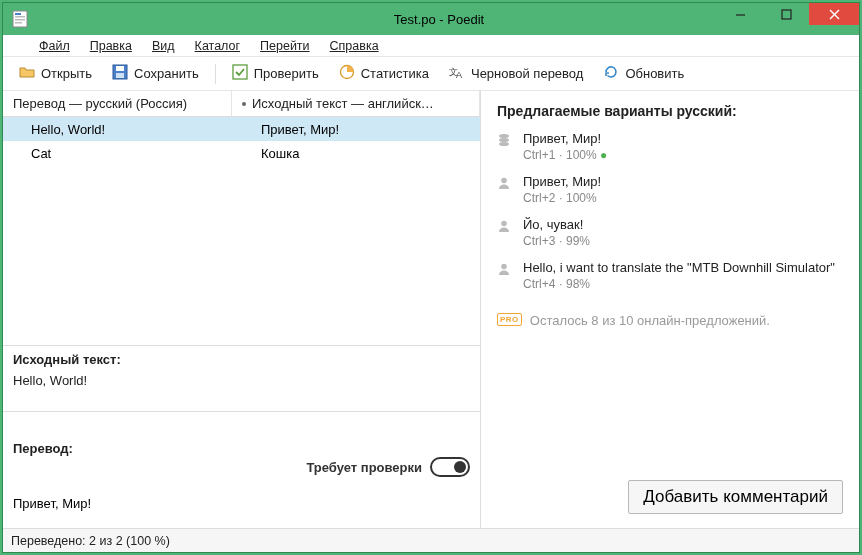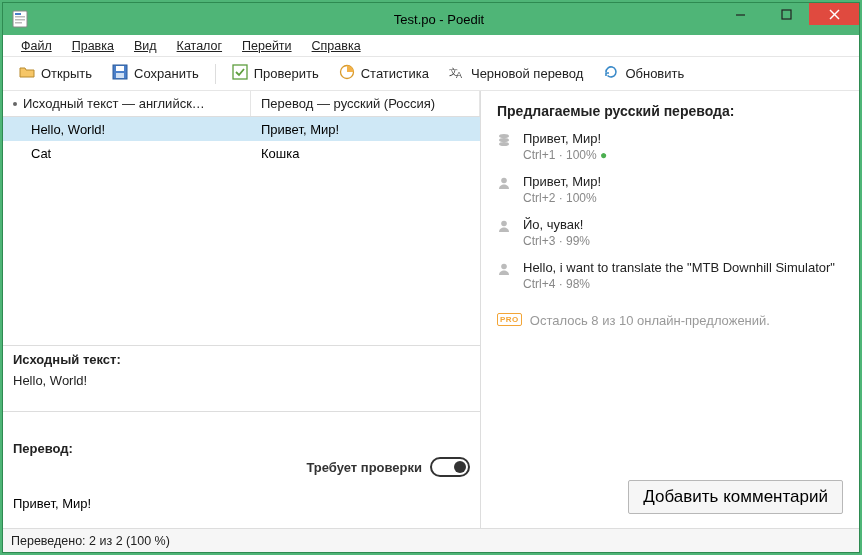--- a/index.html
+++ b/index.html
@@ -5,21 +5,21 @@
 * { box-sizing: border-box; margin: 0; padding: 0; font-family: "Segoe UI", Tahoma, sans-serif; }
 body { background: #4fb577; padding: 2px; }
 .window { width: 858px; height: 551px; background: #fff; display: flex; flex-direction: column; border: 1px solid #2e8a51; }
 .titlebar { height: 32px; background: #4fb577; display: flex; align-items: center; position: relative; }
 .titlebar .app-icon { width: 18px; height: 18px; margin-left: 8px; }
 .titlebar .title { position: absolute; left: 16px; right: 0; text-align: center; color: #000; font-size: 13px; pointer-events: none; }
 .win-controls { margin-left: auto; display: flex; height: 100%; }
 .win-btn { width: 46px; height: 22px; display: flex; align-items: center; justify-content: center; font-size: 12px; color: #222; cursor: default; }
 .win-btn.close { background: #e04a3f; color: #fff; width: 50px; }
 .win-btn svg { display:block; }
-.menubar { height: 22px; background: #fff; display: flex; align-items: center; padding: 0 10px; gap: 4px; border-bottom: 1px solid #e6e6e6; }
+.menubar { height: 22px; background: #fff; display: flex; align-items: center; padding: 0 28px; gap: 4px; border-bottom: 1px solid #e6e6e6; }
 .menu-item { font-size: 12.5px; color: #222; padding: 2px 8px; cursor: default; }
 .menu-item span.u { text-decoration: underline; }
 .toolbar { height: 34px; background: #fff; display: flex; align-items: center; padding: 0 8px; gap: 4px; border-bottom: 1px solid #e6e6e6; }
 .tbtn { display: flex; align-items: center; gap: 6px; font-size: 13px; color: #222; padding: 4px 8px; cursor: default; border-radius: 3px; }
 .tool-sep { width: 1px; height: 20px; background: #ddd; margin: 0 4px; }
 .body { flex: 1; display: flex; min-height: 0; }
 .left { width: 478px; display: flex; flex-direction: column; border-right: 1px solid #ddd; }
 .table-head { display: flex; height: 26px; border-bottom: 1px solid #ddd; font-size: 13px; color: #222; align-items: center; }
 .th { padding: 0 10px; display: flex; align-items: center; height: 100%; border-right: 1px solid #e5e5e5; }
 .th1 { width: 248px; }
@@ -138,26 +138,26 @@
             <path d="M3 8a5 5 0 1 1 1.5 3.5" fill="none" stroke="#3a8ac9" stroke-width="1.6"></path>
             <path d="M3 12v-3h3" fill="none" stroke="#3a8ac9" stroke-width="1.6"></path>
           </svg></span>
       <span>Обновить</span>
     </div>
   </div>
 
   <div class="body">
     <div class="left">
       <div class="table-head">
+        <div class="th th2">
+            <span>Перевод — русский (Россия)</span>
+          </div>
         <div class="th th1">
             <span class="dot"></span>
             <span>Исходный текст — английск…</span>
-          </div>
-        <div class="th th2">
-            <span>Перевод — русский (Россия)</span>
           </div>
       </div>
       <div class="table-body" id="table-body">
           <div class="row sel">
             <div class="cell1">Hello, World!</div>
             <div class="cell2">Привет, Мир!</div>
           </div>
           <div class="row">
             <div class="cell1">Cat</div>
             <div class="cell2">Кошка</div>
@@ -175,21 +175,21 @@
           <span>Требует проверки</span>
           <div class="toggle">
               <div class="knob"></div>
             </div>
         </div>
       </div>
       <div class="trans-body">Привет, Мир!</div>
     </div>
 
     <div class="right">
-      <div class="right-title">Предлагаемые русский перевода:</div>
+      <div class="right-title">Предлагаемые варианты русский:</div>
       <div id="sugg-list">
           <div class="sugg">
             <div class="sugg-icon"><svg width="14" height="14">
                 <ellipse cx="7" cy="3" rx="5" ry="2" fill="#bbb"></ellipse>
                 <ellipse cx="7" cy="7" rx="5" ry="2" fill="#bbb"></ellipse>
                 <ellipse cx="7" cy="11" rx="5" ry="2" fill="#bbb"></ellipse>
               </svg></div>
   <div class="sugg-body">
               <div class="sugg-text">Привет, Мир!</div>
   <div class="sugg-meta">Ctrl+1 · 100% <span class="green-check">●</span></div>

